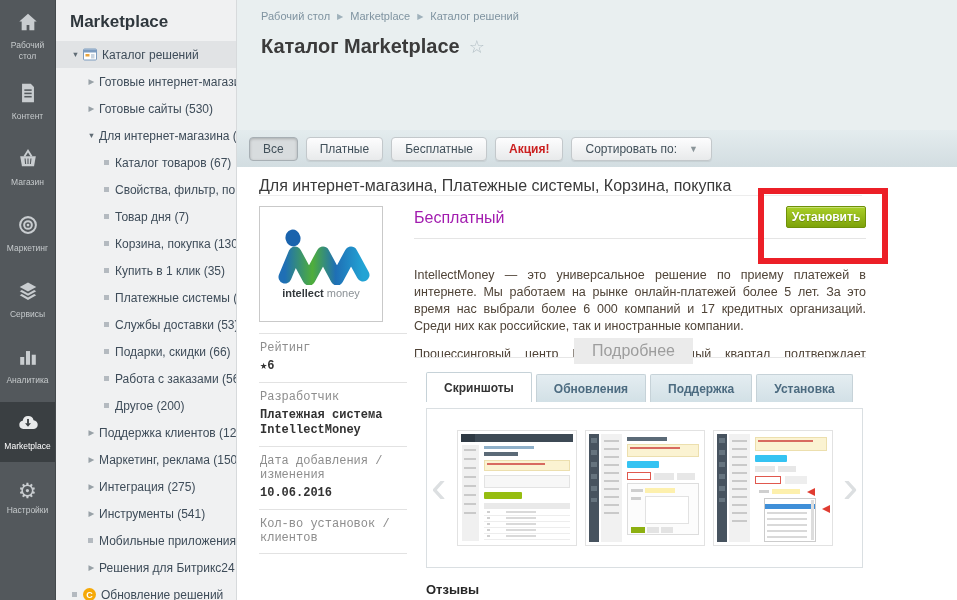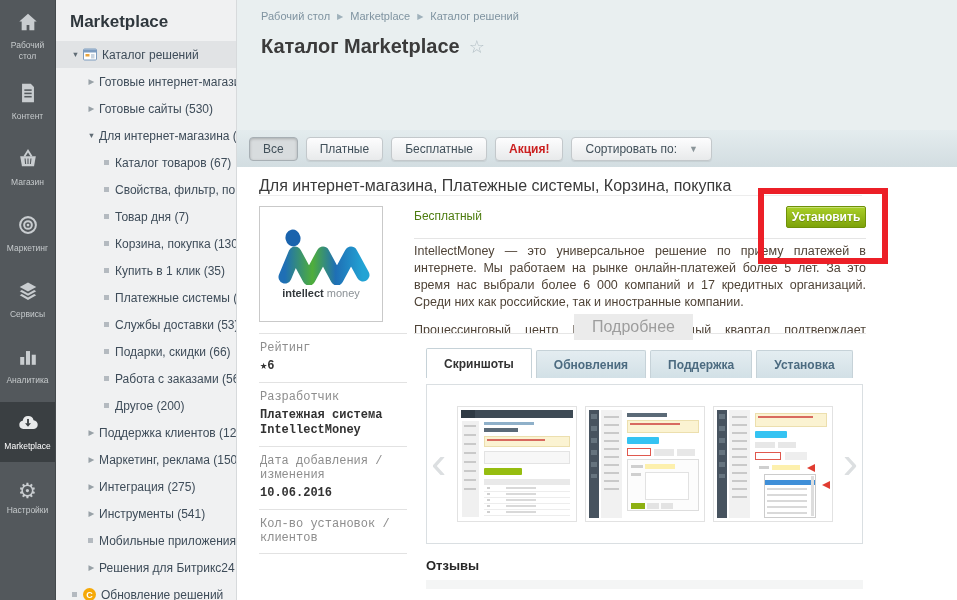--- a/index.html
+++ b/index.html
@@ -55,24 +55,24 @@
   .logo-cap{font-size:11px;color:#8b9196;margin-top:2px;}
   .logo-cap b{color:#33383c;}
   .info{width:148px;margin-top:11px;}
   .info-item{border-top:1px solid #e2e2e2;padding:7px 0 8px 1px;font-family:Liberation Mono, monospace;}
   .info-item:last-child{border-bottom:1px solid #e2e2e2;}
   .info-lab{font-size:12px;color:#8d8d8d;}
   .info-val{font-size:12px;font-weight:bold;color:#323232;margin-top:4px;line-height:1.25;}
 
   .col-right{width:452px;margin-left:0;}
   .price-row{display:flex;justify-content:space-between;align-items:flex-start;height:30px;}
-  .price-label{font-size:12px;color:#4d7c0f;padding-top:3px;}
+  .price-label{font-size:16px;color:#a21caf;padding-top:3px;}
   .install-btn{width:80px;height:22px;background:linear-gradient(#a9cf28,#7da20a);border:1px solid #6f9109;border-radius:2px;color:#fff;font-size:12px;font-weight:bold;display:flex;align-items:center;justify-content:center;cursor:pointer;box-shadow:inset 0 1px 0 rgba(255,255,255,.35);text-shadow:0 1px 0 rgba(0,0,0,.2);}
   .sep1{border-top:1px solid #e5e5e5;margin-top:2px;}
-  .desc-wrap{position:relative;border-bottom:1px solid #e6e6e6;margin-top:4px;}
+  .desc-wrap{position:relative;border-bottom:1px solid #e6e6e6;margin-top:28px;}
   .desc{height:90px;overflow:hidden;font-size:12.5px;line-height:17px;color:#4f4337;text-align:justify;}
   .desc p{margin:0 0 11px 0;}
   .more-btn{position:absolute;bottom:-7px;left:160px;background:#ebebeb;border:0;color:#9d9d9d;font-size:16px;padding:4px 18px;cursor:pointer;}
 
   .tabs{display:flex;align-items:flex-end;margin:14px 0 0 12px;}
   .tab{height:27px;padding:0 17px;display:flex;align-items:center;font-size:12px;font-weight:bold;color:#4c6b80;background:linear-gradient(#e4edf1,#d2e0e6);border:1px solid #c6d2d8;border-bottom:0;margin-right:4px;border-radius:2px 2px 0 0;cursor:pointer;}
   .tab.active{background:#fff;color:#333;height:29px;position:relative;z-index:2;}
 
   .carousel{width:437px;height:160px;border:1px solid #dadfe2;margin:6px 0 0 12px;position:relative;display:flex;align-items:center;justify-content:center;gap:8px;background:#fff;box-sizing:border-box;}
   .chev{position:absolute;top:50%;transform:translateY(-55%);font-size:46px;color:#dcdfe1;cursor:pointer;line-height:1;}

